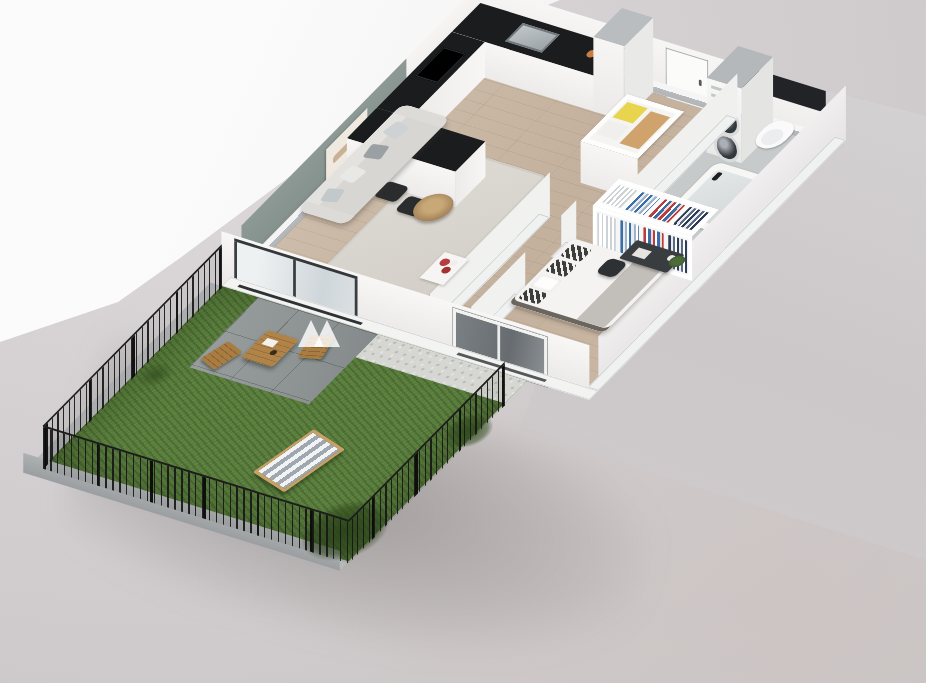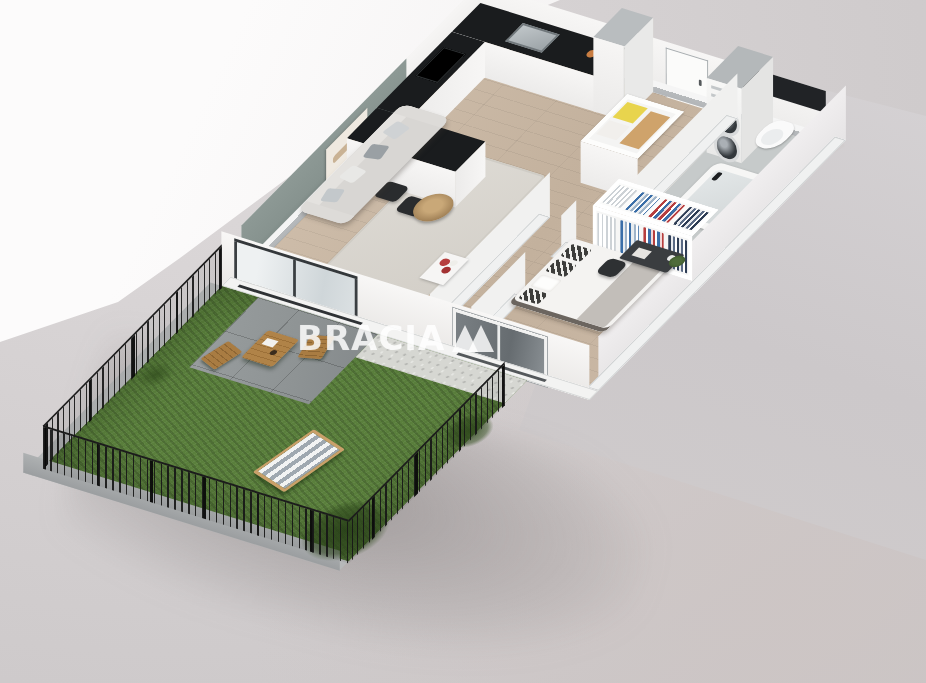--- a/index.html
+++ b/index.html
@@ -246,20 +246,19 @@
   <div class="abs blob" style="left:296px;top:382px;width:58px;height:58px;background:radial-gradient(closest-side,rgba(50,78,30,.92),rgba(50,78,30,.5) 55%,transparent 72%)"></div>
   <div class="abs blob" style="left:-4px;top:430px;width:44px;height:44px;background:radial-gradient(closest-side,rgba(50,78,30,.8),transparent 70%)"></div>
 
   <div class="fy fencebarsY" style="left:-34px;top:300px;width:34px;height:238px;transform:skewY(50.8deg)"></div>
   <div class="fx fencebarsX" style="left:0;top:538px;width:332px;height:42px;transform:translateX(-34px) skewX(39.2deg)"></div>
   <div class="fy fencebarsY" style="left:298px;top:330px;width:34px;height:208px;transform:skewY(50.8deg)"></div>
 
 </div>
 
 <div id="watermark">
-  <span>BRACIA</span>
   <span style="display:inline-flex">
     <svg width="44" height="30" viewBox="0 0 44 30">
       <polygon points="1,29 14,2 27,29" fill="rgba(255,255,255,0.82)"></polygon>
       <polygon points="17,29 30,2 43,29" fill="rgba(255,255,255,0.82)"></polygon>
     </svg>
   </span>
 </div>
 
 </body></html>

